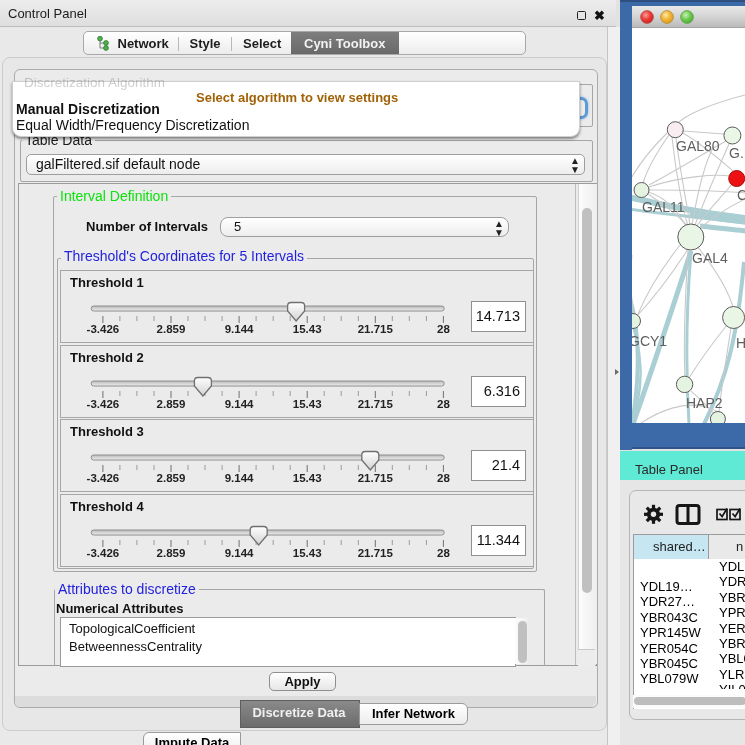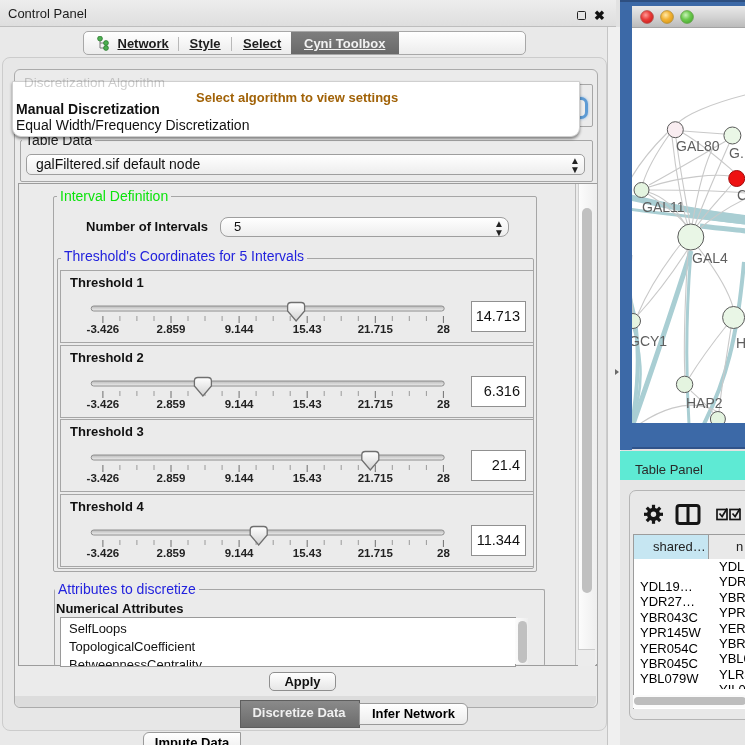--- a/index.html
+++ b/index.html
@@ -9,21 +9,21 @@
   
   #titlebar{left:0;top:0;width:616px;height:26px;
     background:linear-gradient(#ededed,#dedede);border-bottom:1px solid #bdbdbd;}
   #titlebar .t{position:absolute;left:8px;top:6px;font-size:13px;color:#1c1c1c;}
   #float-ico{left:577px;top:11px;width:7px;height:7px;border:1.6px solid #222;border-radius:1.5px;}
   #close-ico{left:594px;top:8px;font-size:13px;font-weight:bold;color:#111;}
   #leftbg{left:0;top:27px;width:616px;height:718px;background:#e9e9e9;}
   
   #tabstrip{left:83px;top:31px;width:443px;height:24px;background:linear-gradient(#ffffff,#ececec);
     border:1px solid #a8a8a8;border-radius:5px;overflow:hidden;box-sizing:border-box;}
-  .tabt{position:absolute;top:0;height:28px;line-height:23px;font-size:13px;font-weight:600;color:#1d1d1d;white-space:nowrap;text-decoration:underline;}
+  .tabt{position:absolute;top:0;height:28px;line-height:23px;font-size:13px;font-weight:600;color:#1d1d1d;white-space:nowrap;}
   .tabsep{width:1px;height:14px;background:#b9b9b9;}
   .tabsel{background:linear-gradient(#7e7e7e,#676767);color:#f2f2f2;}
   
   #outer{left:2px;top:57px;width:603px;height:672px;background:#e7e7e7;
      border:1px solid #cccccc;border-radius:8px;}
   #inner{left:14px;top:69px;width:582px;height:637px;background:#ebebeb;
      border:1px solid #ababab;border-radius:6px;}
   #innerbottom{left:15px;top:696px;width:581px;height:11px;background:#dcdcdc;
      border-radius:0 0 6px 6px;}
   .group{position:absolute;border:1px solid #a6a6a6;border-radius:2px;}
@@ -236,21 +236,20 @@
   <div class="tfield">11.344</div>
 </div>
 
 <div class="abs" style="left:578px;top:649px;width:17px;height:16px;background:#ececec;border-top:1px solid #c9c9c9;"></div>
 
 <div class="group" style="left:54px;top:589px;width:489px;height:76px;border-bottom:none;">
   <div class="gtitle" style="left:0px;color:#2222dd;font-size:14px;">Attributes to discretize</div>
 </div>
 <div class="abs" style="left:56px;top:601px;font-size:13px;font-weight:bold;color:#111;">Numerical Attributes</div>
 <div id="attrlist" class="abs">
-  <div>SelfLoops</div>
   <div>TopologicalCoefficient</div>
   <div>BetweennessCentrality</div>
 </div>
 <div class="sbtrack" style="left:515px;top:618px;width:13px;height:46px;"></div>
 <div class="sbthumb" style="left:518px;top:621px;width:9px;height:42px;"></div>
 
 <div class="abs" style="left:269px;top:672px;width:65px;height:16px;background:linear-gradient(#ffffff,#e6e6e6);
    border:1px solid #8f8f8f;border-radius:5px;text-align:center;font-size:13px;font-weight:600;color:#111;padding-top:1px;">Apply</div>
 
 <div class="abs" style="left:240px;top:700px;width:118px;height:26px;background:linear-gradient(#8a8a8a,#6b6b6b);border:1px solid #5e5e5e;"></div>

